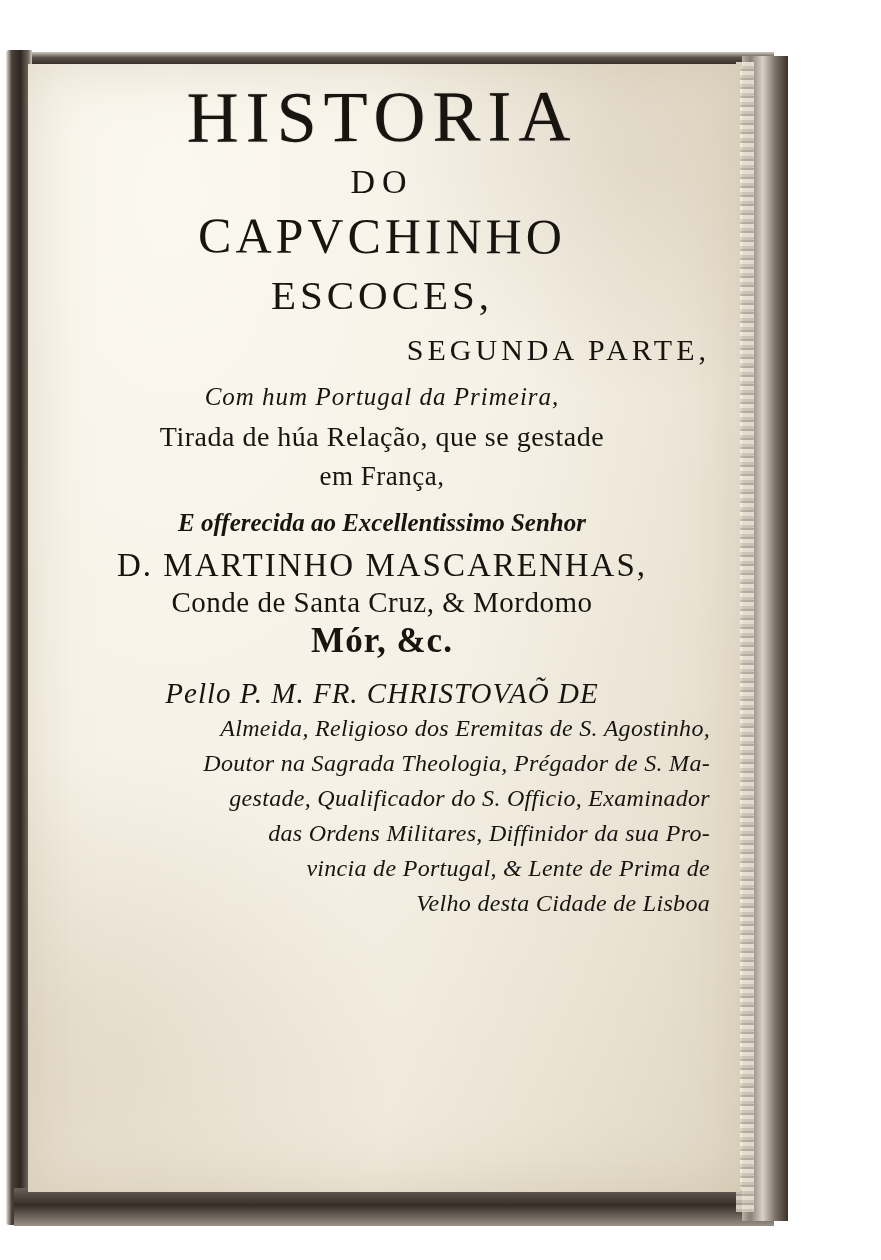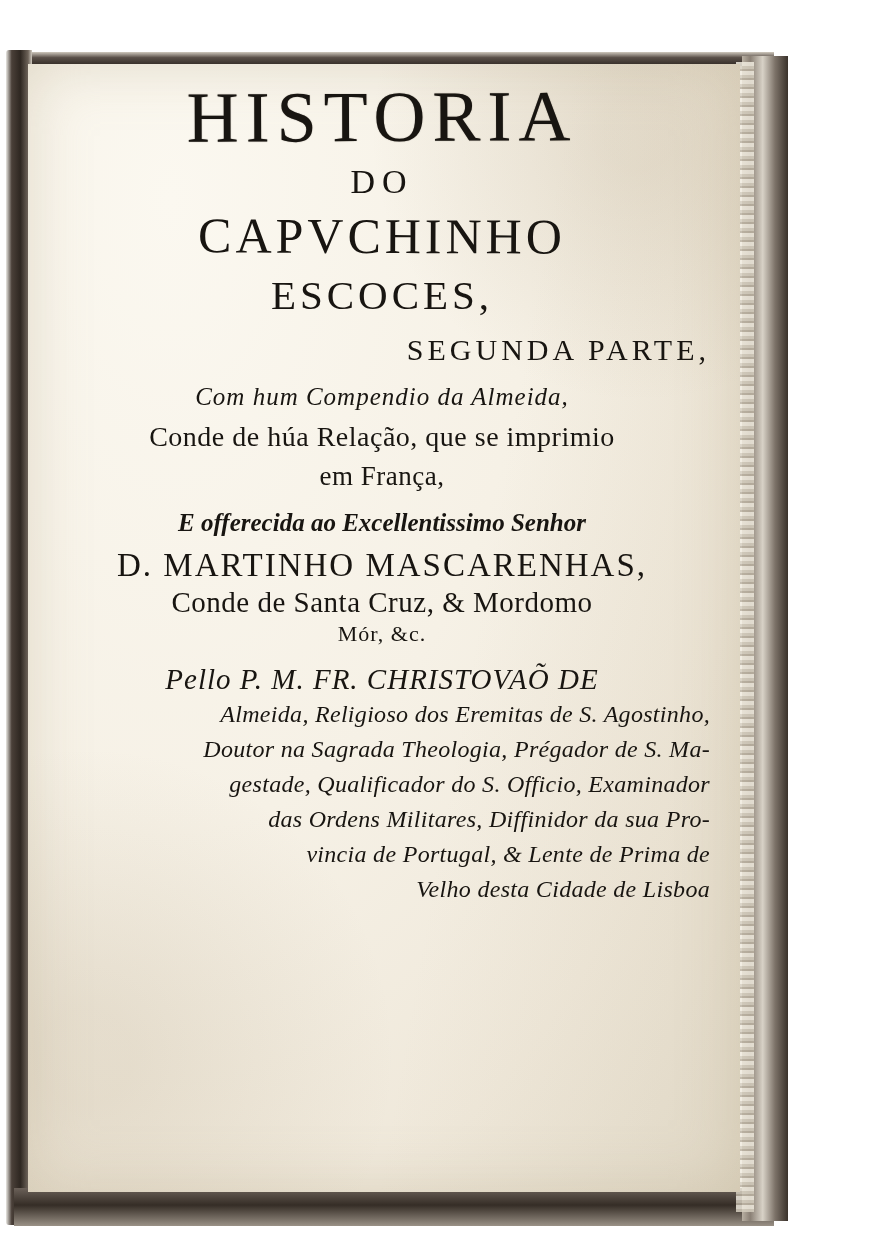--- a/index.html
+++ b/index.html
@@ -157,23 +157,24 @@
     letter-spacing: 2px;
     margin: 10px 0 2px 0;
     text-align: center;
   }
   .t-dedline {
     font-size: 29px;
     letter-spacing: 0.5px;
     margin: 2px 0;
   }
   .t-mor {
-    font-size: 22px;
+    font-size: 35px;
     letter-spacing: 1px;
     margin: 2px 0 16px 0;
+    font-weight: bold;
   }
   .t-author {
     font-style: italic;
     font-size: 29px;
     letter-spacing: 1px;
     margin: 14px 0 2px 0;
   }
   .t-credits {
     font-style: italic;
     font-size: 24px;
@@ -202,23 +203,23 @@
   <div class="leaf">
     <div class="leaf-inner ink">
 
       <div class="t-main skew1">HISTORIA</div>
       <div class="t-do">DO</div>
       <div class="t-cap skew2">CAPVCHINHO</div>
       <div class="t-esc">ESCOCES,</div>
 
       <div class="t-seg">SEGUNDA PARTE,</div>
 
-      <div class="t-ital">Com hum Compendio da Almeida,</div>
-
-      <div class="t-rom">Conde de húa Relação, que se imprimio</div>
+      <div class="t-ital">Com hum Portugal da Primeira,</div>
+
+      <div class="t-rom">Tirada de húa Relação, que se gestade</div>
       <div class="t-rom small">em França,</div>
 
       <div class="t-offer">E offerecida ao Excellentissimo Senhor</div>
 
       <div class="t-dedicatee">D. MARTINHO MASCARENHAS,</div>
       <div class="t-dedline">Conde de Santa Cruz, &amp; Mordomo</div>
       <div class="t-mor">Mór, &amp;c.</div>
 
       <div class="t-author">Pello P. M. FR. CHRISTOVAÕ DE</div>
 

